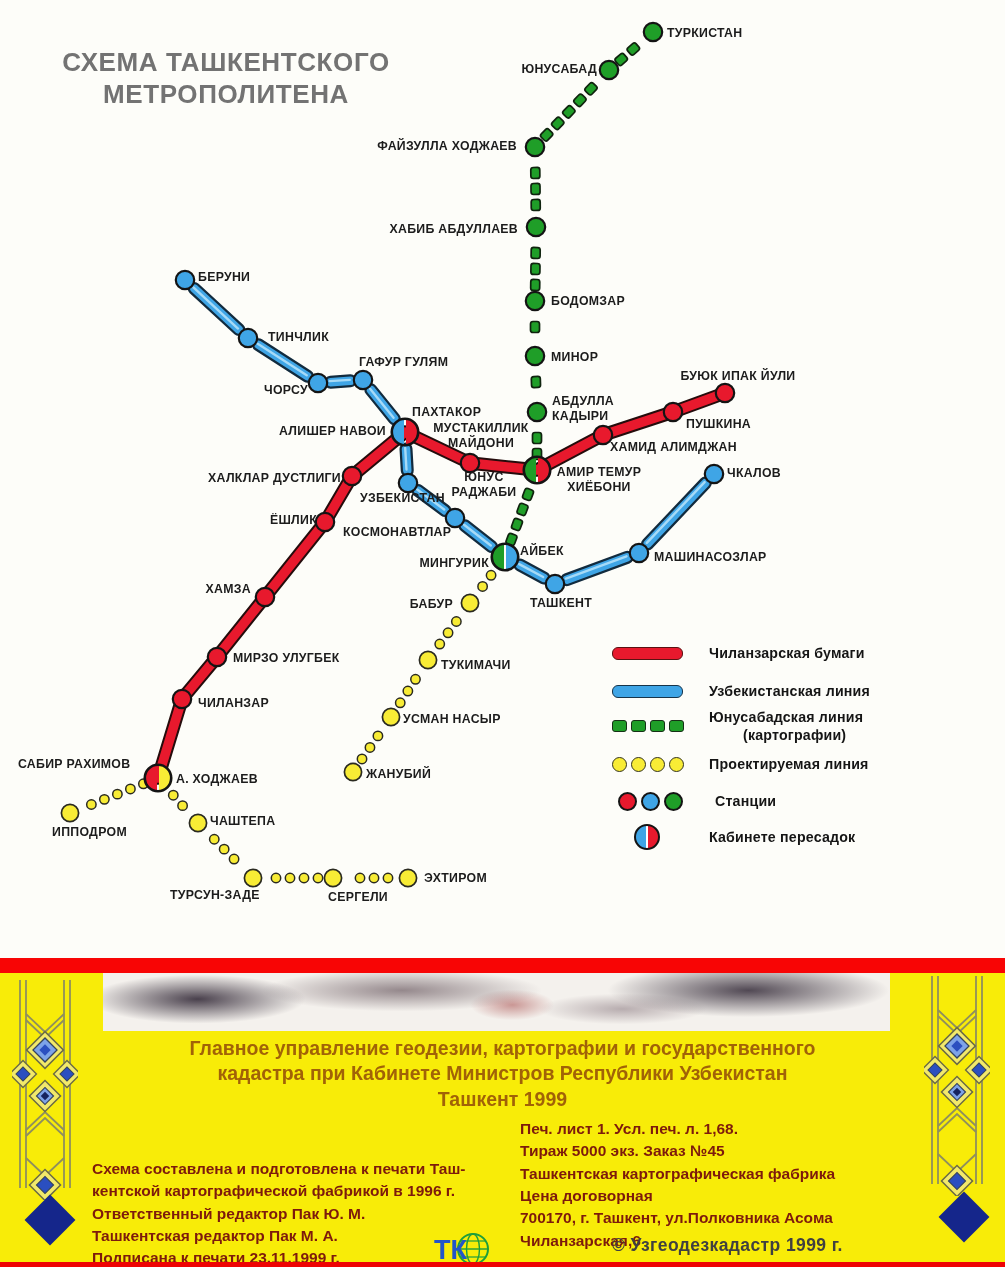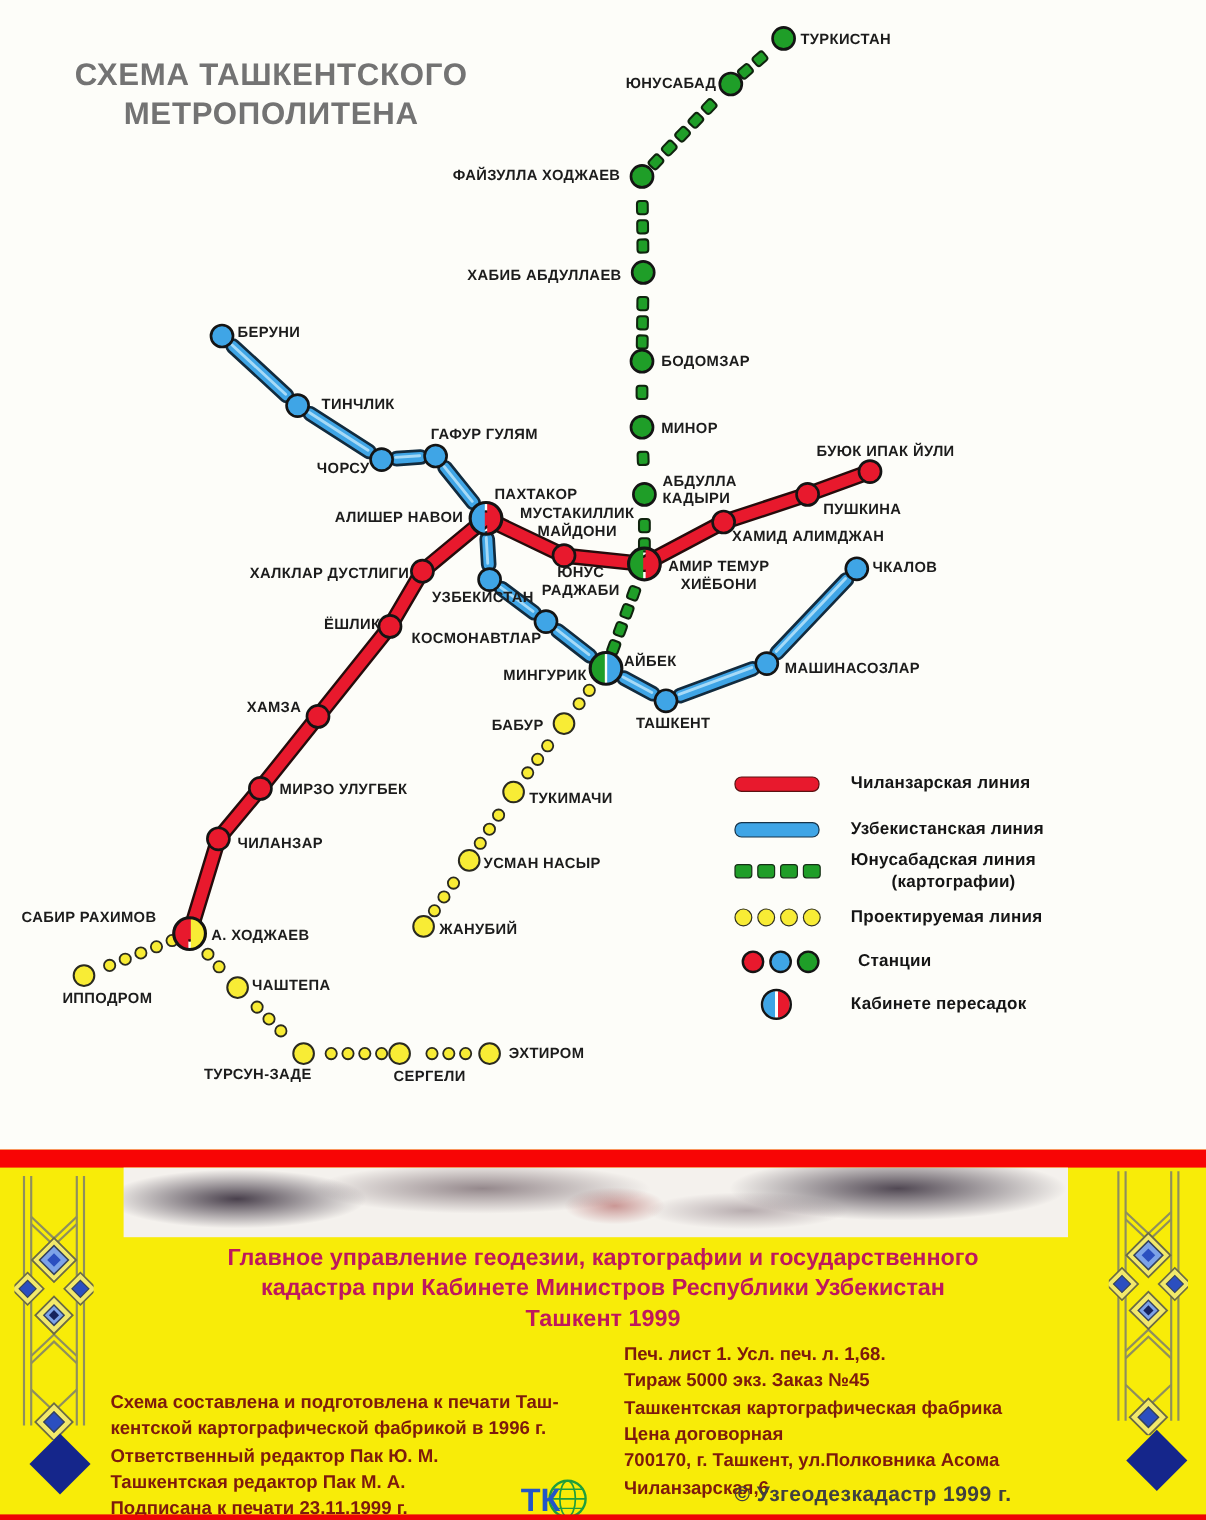--- a/index.html
+++ b/index.html
@@ -31,21 +31,21 @@
   #red-top{position:absolute;left:0;top:0;width:1005px;height:15px;background:#f80505;}
   #red-bottom{position:absolute;left:0;bottom:0;width:1005px;height:5px;background:#ee0404;}
   #photo{position:absolute;left:103px;top:15px;width:787px;height:58px;background:
      radial-gradient(ellipse 150px 34px at 12% 45%, rgba(43,33,48,.85), rgba(43,33,48,0) 72%),
      radial-gradient(ellipse 200px 30px at 38% 30%, rgba(70,50,60,.55), rgba(70,50,60,0) 70%),
      radial-gradient(ellipse 60px 22px at 52% 55%, rgba(150,40,40,.45), rgba(150,40,40,0) 70%),
      radial-gradient(ellipse 190px 36px at 82% 30%, rgba(40,30,45,.8), rgba(40,30,45,0) 74%),
      radial-gradient(ellipse 120px 22px at 66% 62%, rgba(110,90,100,.45), rgba(110,90,100,0) 70%),
      #f4f1ed;}
   .f-header{position:absolute;left:85px;top:78px;width:835px;text-align:center;
-            font-size:19.5px;font-weight:bold;color:#be185d;line-height:1.3;}
+            font-size:19.5px;font-weight:bold;color:#a16207;line-height:1.3;}
   .f-col{position:absolute;top:160px;font-size:15.5px;font-weight:600;color:#7d1a0c;line-height:1.44;white-space:nowrap;}
   #f-left{left:92px;width:428px;margin-top:40px;}
   #f-right{left:520px;width:415px;}
   .f-copy{position:absolute;left:612px;top:277px;font-size:17.5px;font-weight:bold;color:#404040;letter-spacing:.4px;}
   .ornament{position:absolute;}
   .diamond{position:absolute;width:36px;height:36px;background:#15268b;transform:rotate(45deg);}
 </style>
 </head>
 <body>
 
@@ -226,21 +226,21 @@
         <text x="441" y="669" text-anchor="start" font-size="12.3" font-weight="bold" fill="#1c1c1c" font-family="Liberation Sans, sans-serif" style="letter-spacing:.3px"><tspan x="441">ТУКИМАЧИ</tspan></text>
         <text x="403" y="723" text-anchor="start" font-size="12.3" font-weight="bold" fill="#1c1c1c" font-family="Liberation Sans, sans-serif" style="letter-spacing:.3px"><tspan x="403">УСМАН  НАСЫР</tspan></text>
         <text x="366" y="778" text-anchor="start" font-size="12.3" font-weight="bold" fill="#1c1c1c" font-family="Liberation Sans, sans-serif" style="letter-spacing:.3px"><tspan x="366">ЖАНУБИЙ</tspan></text>
       </svg>
 
     <div>
       <div class="legend-row" style="top:640px">
         <div class="sw">
             <div class="bar red"></div>
           </div>
-        <div class="lg-label">Чиланзарская линия</div>
+        <div class="lg-label">Чиланзарская бумаги</div>
       </div>
       <div class="legend-row" style="top:678px">
         <div class="sw">
             <div class="bar blue"></div>
           </div>
         <div class="lg-label">Узбекистанская линия</div>
       </div>
       <div class="legend-row" style="top:706px;height:40px">
         <div class="sw">
           <div class="dash"></div>

